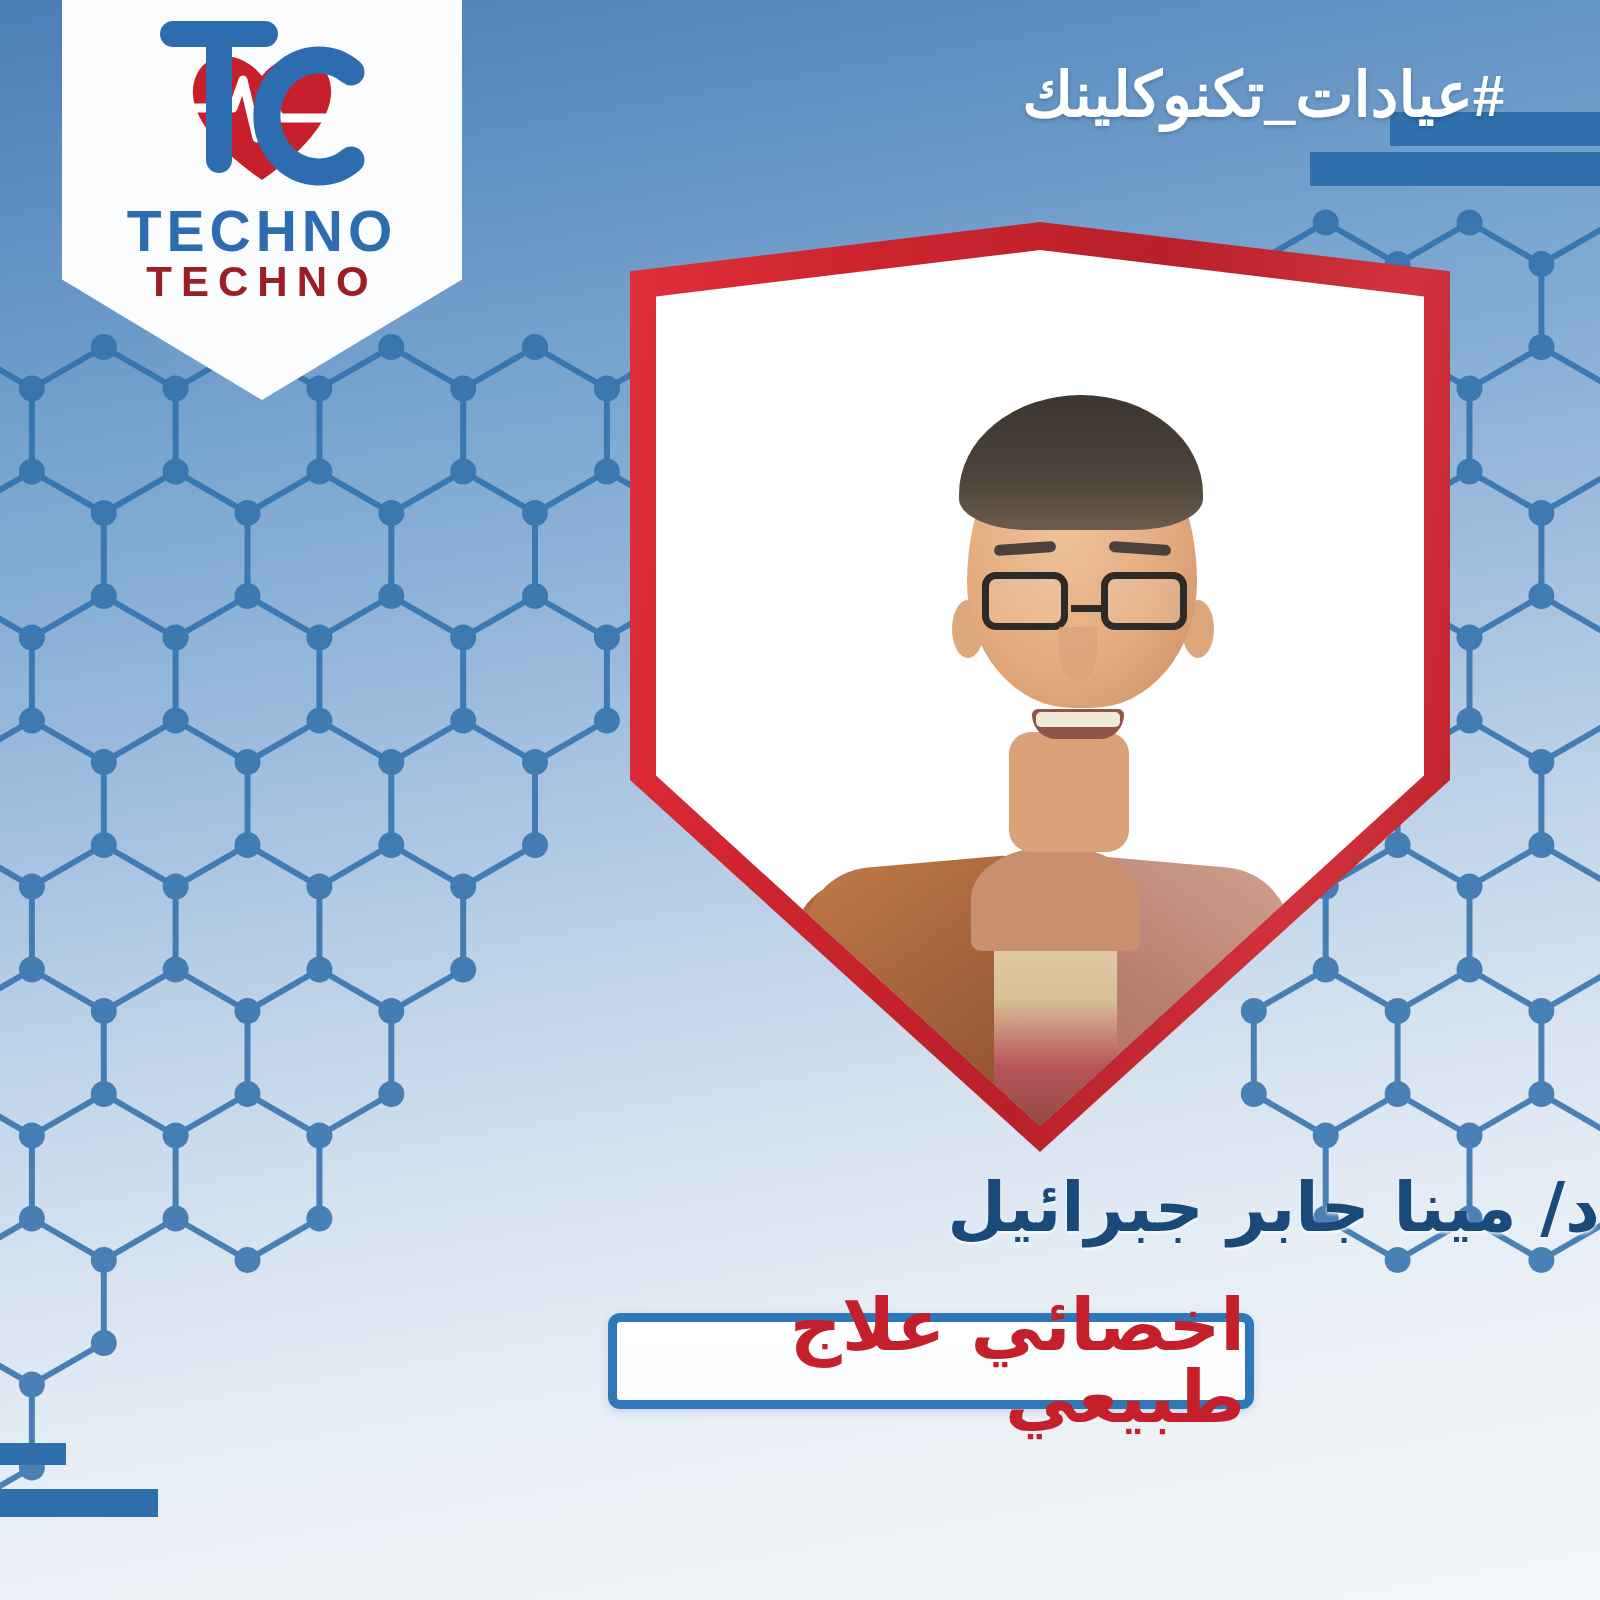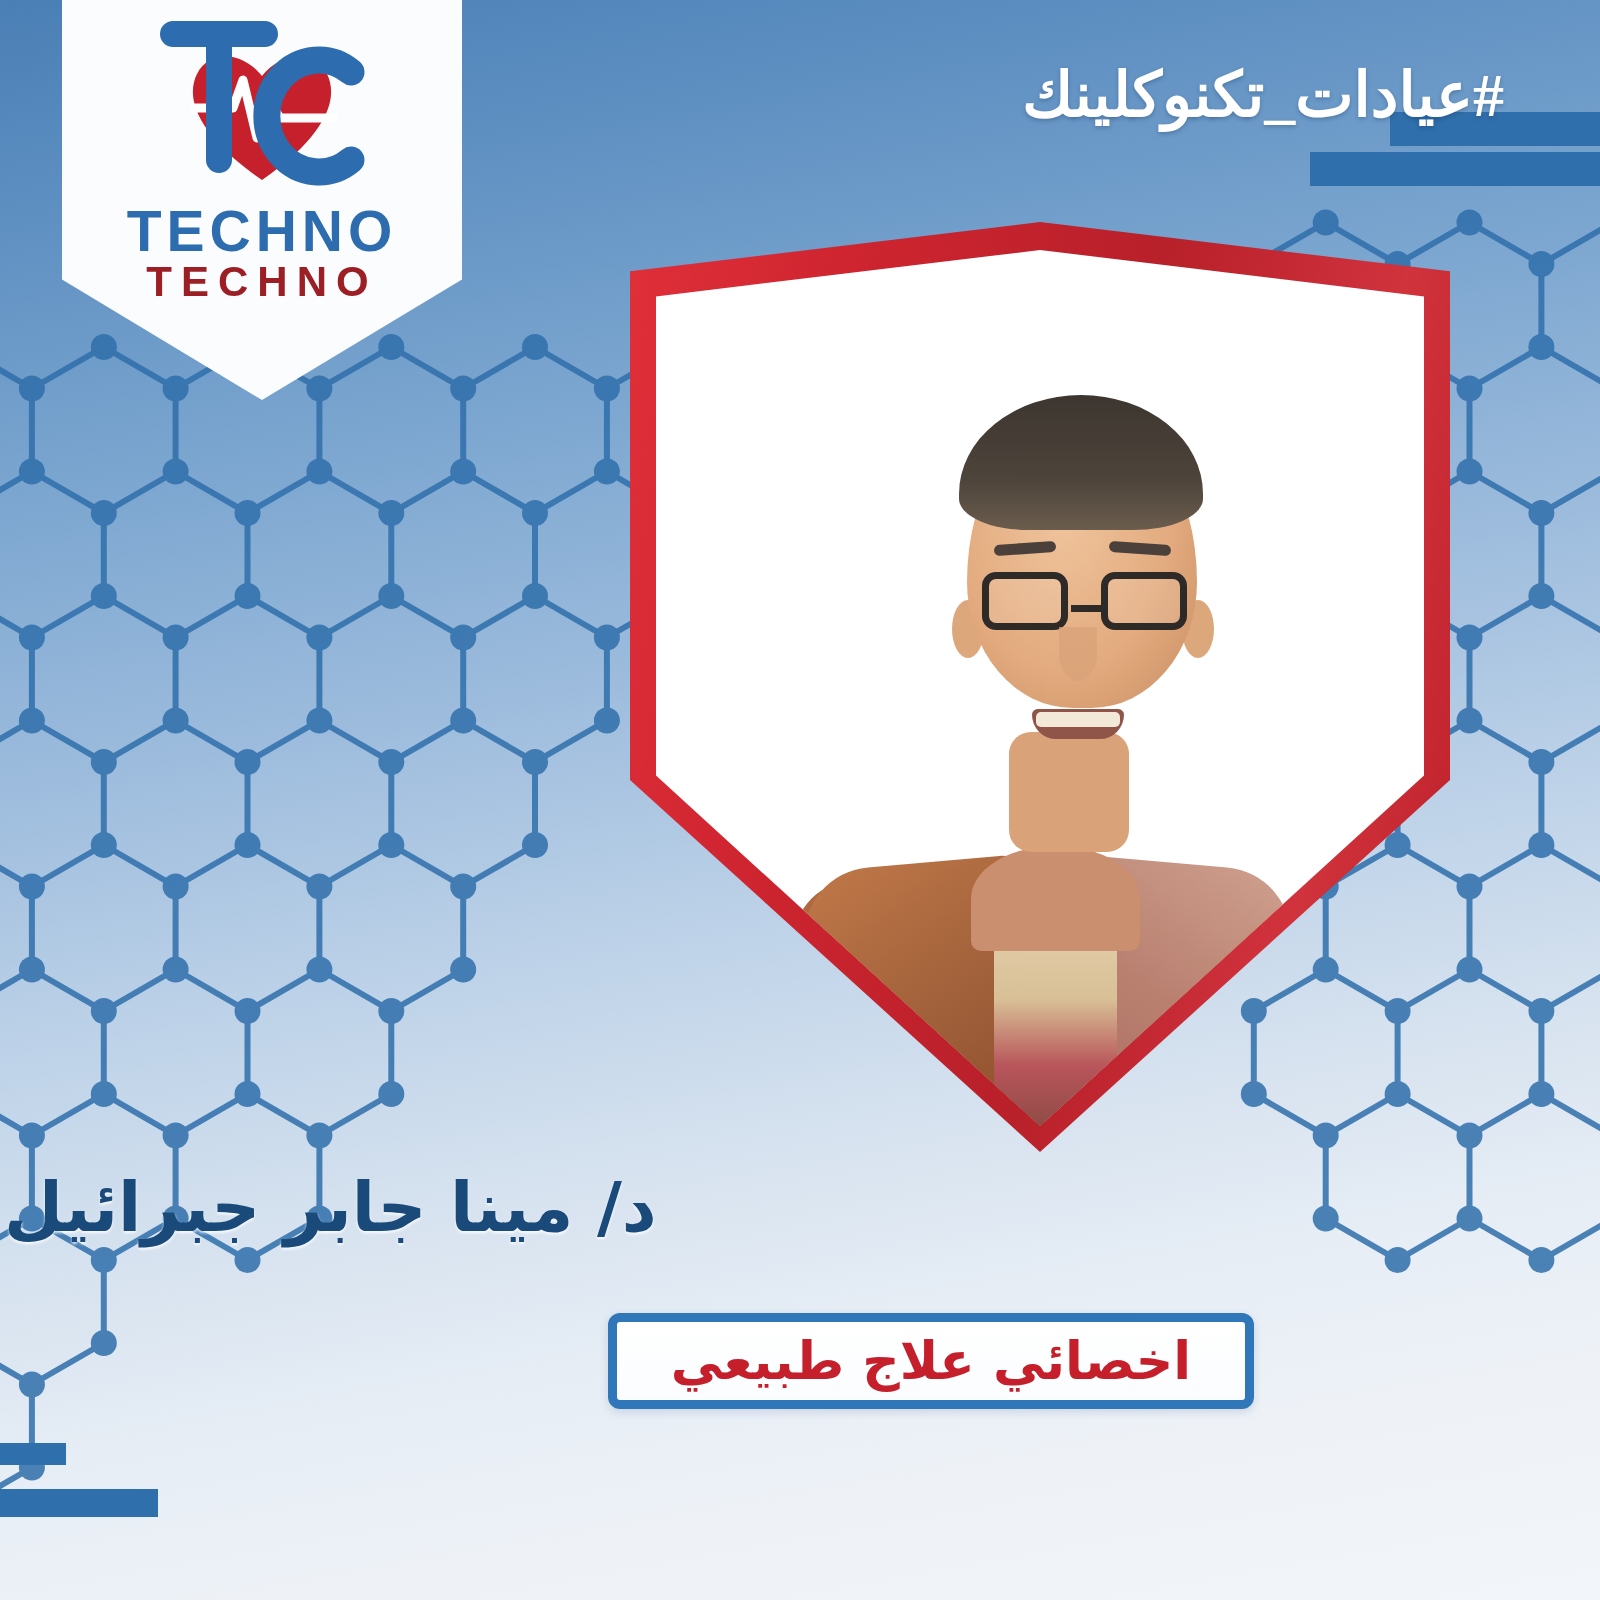--- a/index.html
+++ b/index.html
@@ -107,38 +107,38 @@
               background:linear-gradient(210deg,#cfa08e 0%,#b98070 50%,#a96a5d 100%);
               border-radius:28px 70px 0 0; transform:rotate(5deg); }
   #ph-shirt { left:44%; top:73%; width:16%; height:28%;
               background:linear-gradient(180deg,#e8d5b4 0%,#d8bf96 45%,#b8555a 72%,#8a4a44 100%);
               border-radius:12px; }
   #ph-collar{ left:41%; top:68%; width:22%; height:12%;
               background:#c98f6e; border-radius:50% 50% 10px 10px; }
 
   
   #doctor-name {
-    position:absolute; left:4px; right:0; top:1168px; text-align:left;
+    position:absolute; left:4px; right:0; top:1168px; text-align:right;
     font-family:"DejaVu Sans", sans-serif;
     font-weight:bold; font-size:68px; color:#194a7a;
     direction:rtl;
     text-shadow:0 2px 3px rgba(255,255,255,.85);
   }
 
   
   #specialty-box {
     position:absolute; left:608px; top:1313px; width:646px; height:96px;
     border:9px solid #2f77b8; border-radius:12px;
     background:linear-gradient(180deg,#ffffff 0%,#fafcfe 100%);
     box-shadow:0 3px 9px rgba(40,80,130,.17);
     display:flex; align-items:center; justify-content:center;
   }
   #specialty-text {
     font-family:"DejaVu Sans", sans-serif;
-    font-weight:bold; font-size:52px; color:#c41f2a;
+    font-weight:bold; font-size:72px; color:#c41f2a;
     direction:rtl; line-height:1;
   }
 </style>
 </head>
 <body>
 
 <svg id="hexLayer" viewBox="0 0 1600 1600" xmlns="http://www.w3.org/2000/svg" aria-hidden="true">
   <defs>
     <g id="hexcell">
       <polygon points="0,-72 62,-36 62,36 0,72 -62,36 -62,-36" fill="none" stroke="#2f6fab" stroke-width="7"></polygon>

